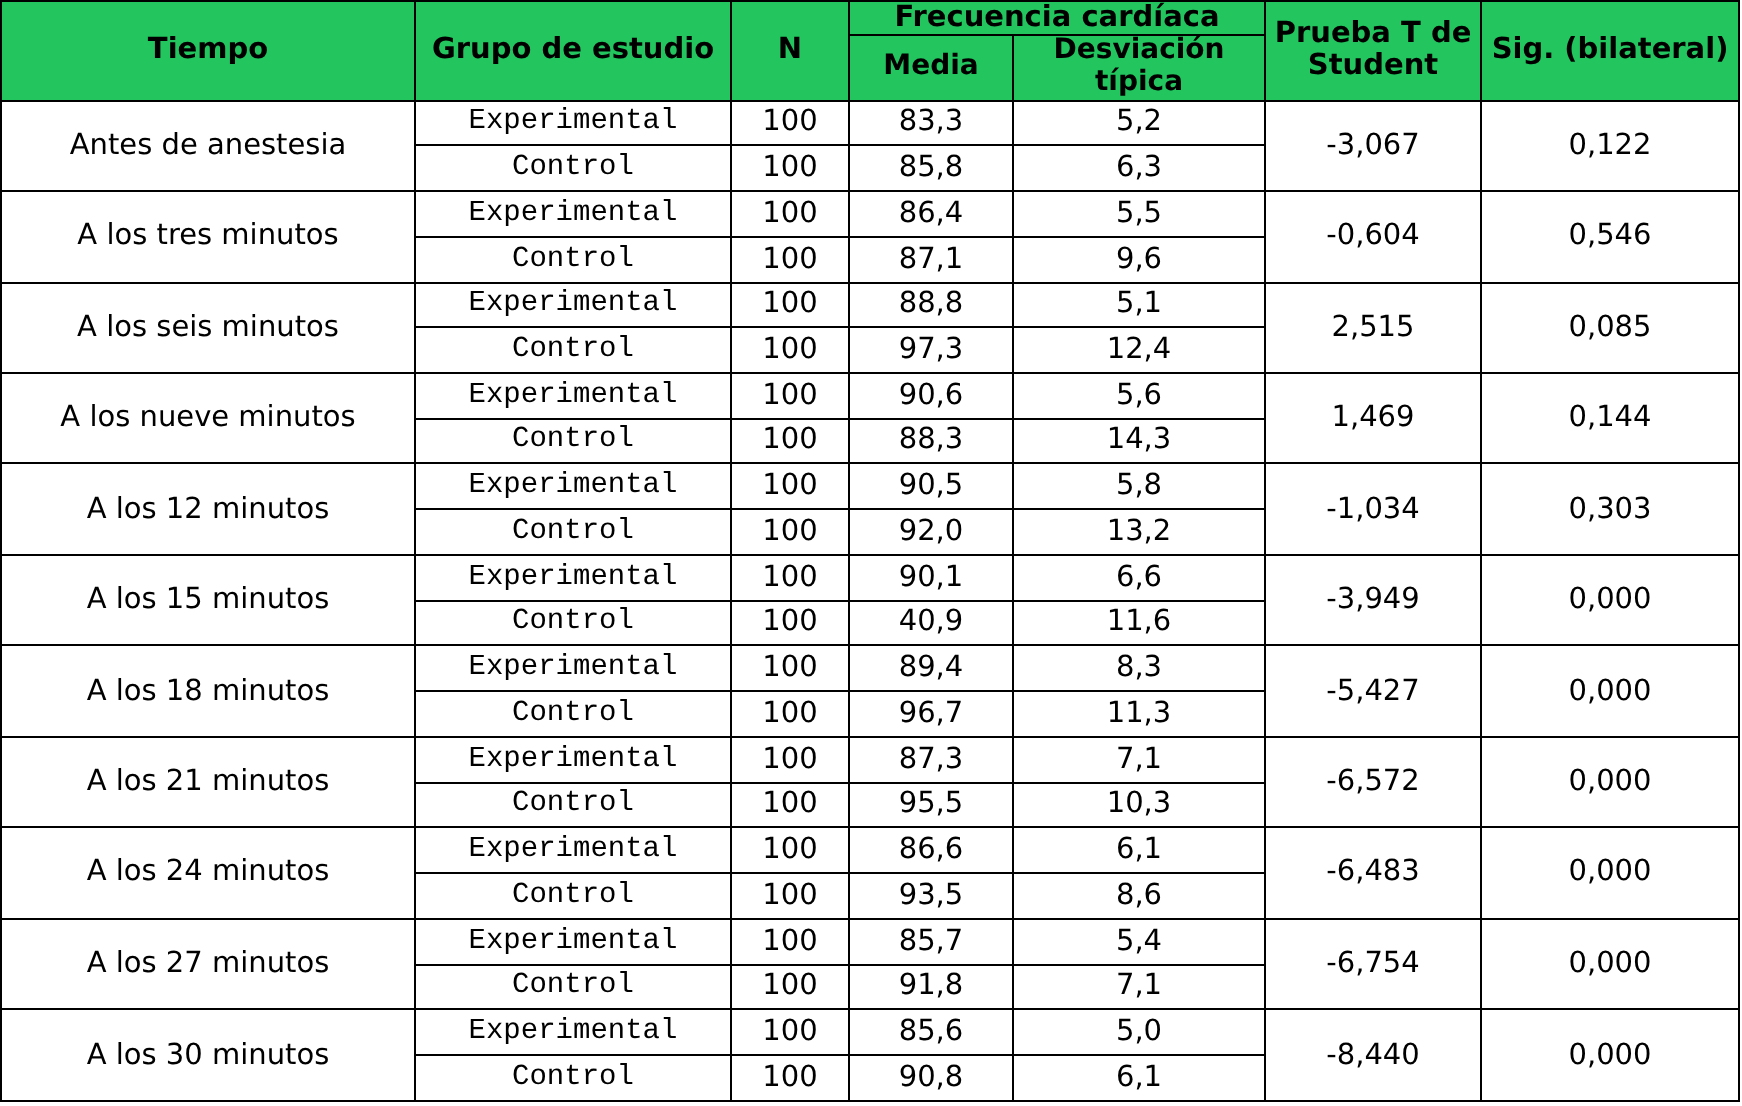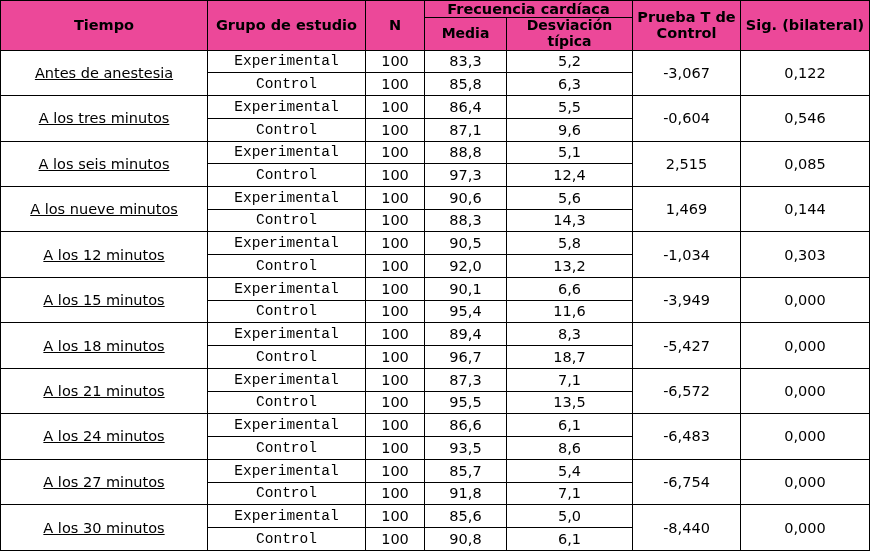--- a/index.html
+++ b/index.html
@@ -28,41 +28,40 @@
   table.stats th, table.stats td {
     border: 1px solid #000000;
     padding: 0;
     font-size: 14.5px;
     color: #000000;
     text-align: center;
     vertical-align: middle;
     line-height: 1.12;
   }
   thead th {
-    background: #ec4899;
+    background: #22c55e;
     font-weight: bold;
     font-size: 14.5px;
   }
   thead th.sub {
     font-size: 14px;
   }
   
   col.c-tiempo { width: 207px; }
   col.c-grupo  { width: 158px; }
   col.c-n      { width: 59px;  }
   col.c-media  { width: 82px;  }
   col.c-desv   { width: 126px; }
   col.c-prueba { width: 108px; }
   col.c-sig    { width: 129px; }
 
   td.tiempo {
     text-align: left;
     padding-left: 8px;
     font-size: 14.5px;
-    text-decoration: underline;
   }
   td.grupo {
     text-align: left;
     padding-left: 6px;
     font-size: 14.5px;
     font-family: Liberation Mono, monospace;
   }
   td.n, td.media, td.desv {
     text-align: center;
   }
@@ -84,21 +83,21 @@
       <col class="c-desv">
       <col class="c-prueba">
       <col class="c-sig">
     </colgroup>
     <thead>
       <tr>
         <th rowspan="2">Tiempo</th>
         <th rowspan="2">Grupo de estudio</th>
         <th rowspan="2">N</th>
         <th colspan="2">Frecuencia cardíaca</th>
-        <th rowspan="2">Prueba T de Control</th>
+        <th rowspan="2">Prueba T de Student</th>
         <th rowspan="2">Sig. (bilateral)</th>
       </tr>
       <tr>
         <th class="sub">Media</th>
         <th class="sub">Desviación típica</th>
       </tr>
     </thead>
     <tbody id="table-body">
         <tr>
           <td class="tiempo" rowspan="2">Antes de anestesia</td>
@@ -180,52 +179,52 @@
           <td class="grupo">Experimental</td>
           <td class="n">100</td>
           <td class="media">90,1</td>
           <td class="desv">6,6</td>
           <td class="prueba" rowspan="2">-3,949</td>
           <td class="sig" rowspan="2">0,000</td>
         </tr>
         <tr>
           <td class="grupo">Control</td>
           <td class="n">100</td>
-          <td class="media">95,4</td>
+          <td class="media">40,9</td>
           <td class="desv">11,6</td>
         </tr>
         <tr>
           <td class="tiempo" rowspan="2">A los 18 minutos</td>
           <td class="grupo">Experimental</td>
           <td class="n">100</td>
           <td class="media">89,4</td>
           <td class="desv">8,3</td>
           <td class="prueba" rowspan="2">-5,427</td>
           <td class="sig" rowspan="2">0,000</td>
         </tr>
         <tr>
           <td class="grupo">Control</td>
           <td class="n">100</td>
           <td class="media">96,7</td>
-          <td class="desv">18,7</td>
+          <td class="desv">11,3</td>
         </tr>
         <tr>
           <td class="tiempo" rowspan="2">A los 21 minutos</td>
           <td class="grupo">Experimental</td>
           <td class="n">100</td>
           <td class="media">87,3</td>
           <td class="desv">7,1</td>
           <td class="prueba" rowspan="2">-6,572</td>
           <td class="sig" rowspan="2">0,000</td>
         </tr>
         <tr>
           <td class="grupo">Control</td>
           <td class="n">100</td>
           <td class="media">95,5</td>
-          <td class="desv">13,5</td>
+          <td class="desv">10,3</td>
         </tr>
         <tr>
           <td class="tiempo" rowspan="2">A los 24 minutos</td>
           <td class="grupo">Experimental</td>
           <td class="n">100</td>
           <td class="media">86,6</td>
           <td class="desv">6,1</td>
           <td class="prueba" rowspan="2">-6,483</td>
           <td class="sig" rowspan="2">0,000</td>
         </tr>

